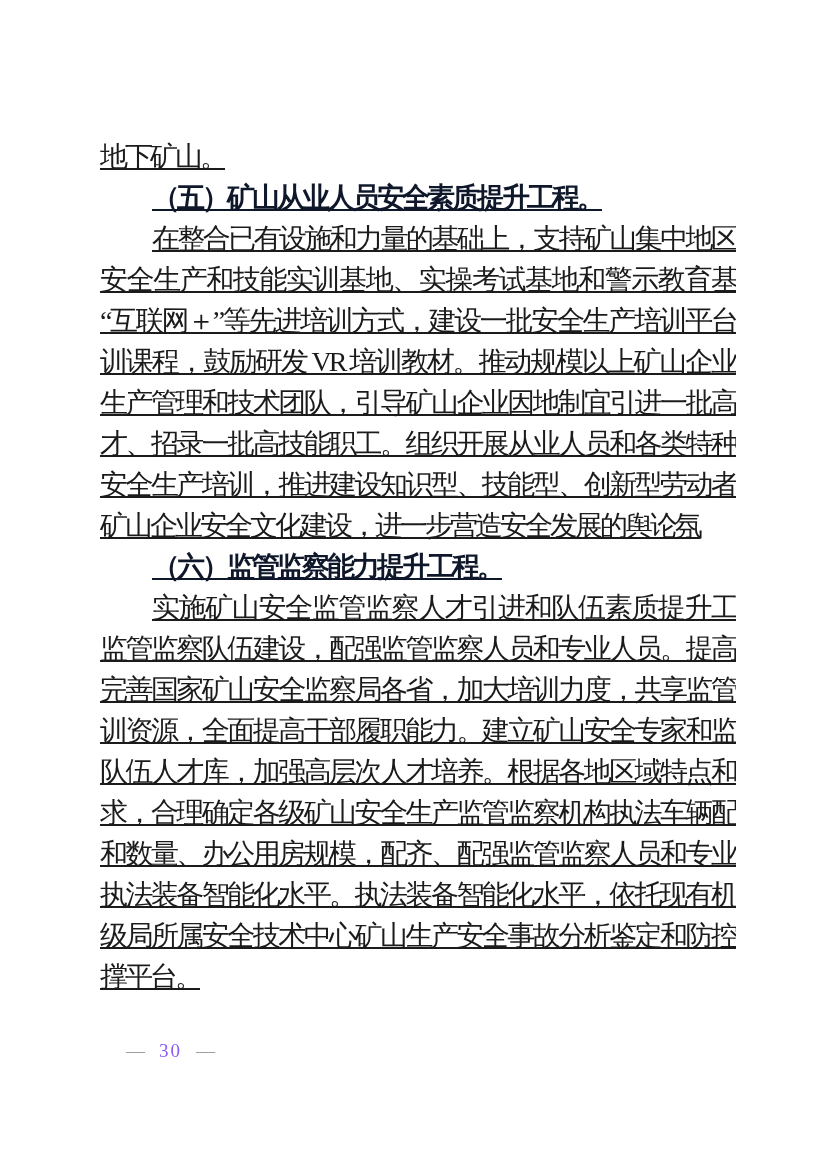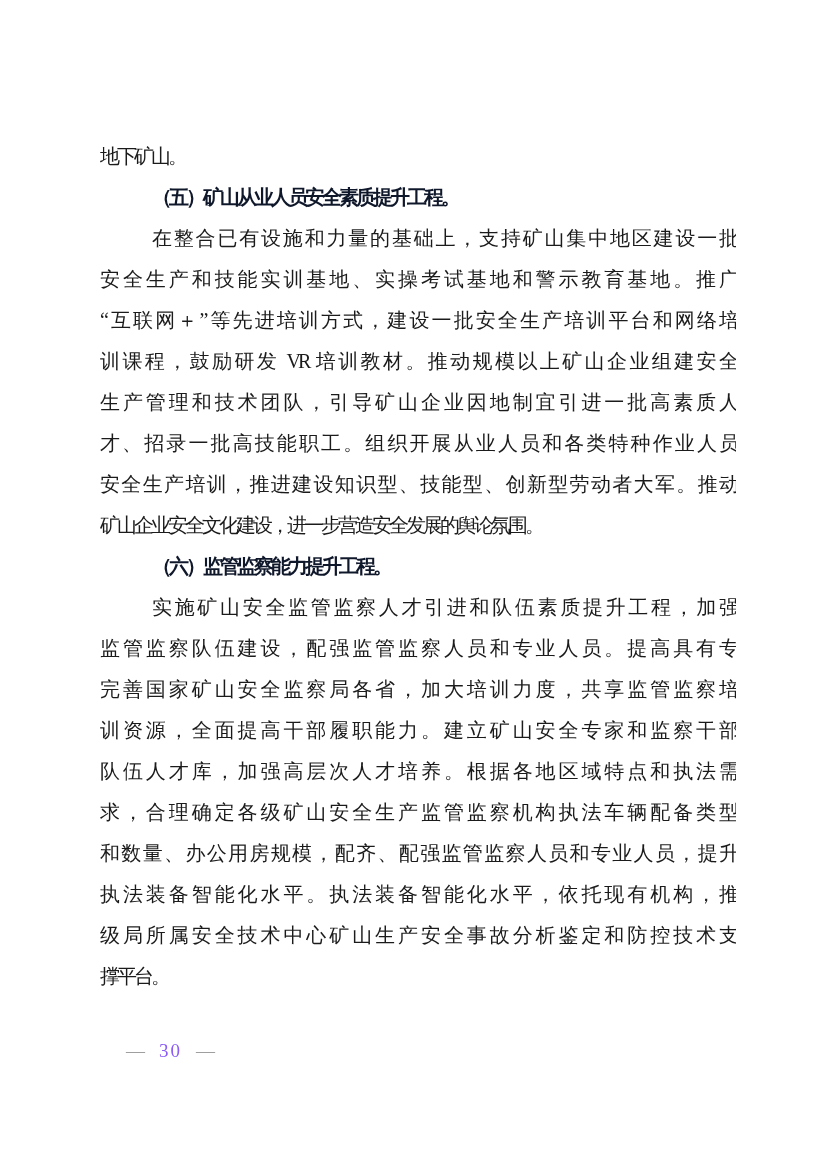--- a/index.html
+++ b/index.html
@@ -19,28 +19,29 @@
     background: #ffffff;
     overflow: hidden;
   }
   .doc-body {
     position: absolute;
     left: 100px;
     top: 136px;
     width: 636px;
   }
   .line {
-    font-size: 20px;
+    font-size: 28px;
     letter-spacing: -3px;
     line-height: 41px;
     height: 41px;
     overflow: hidden;
     color: #1b1b1b;
     text-align: left;
     font-weight: 400;
+    text-decoration: underline;
   }
   .line.justify {
     text-align: justify;
     text-align-last: justify;
     text-justify: inter-character;
   }
   .line.indent {
     text-indent: 52px;
   }
   .line.heading {

